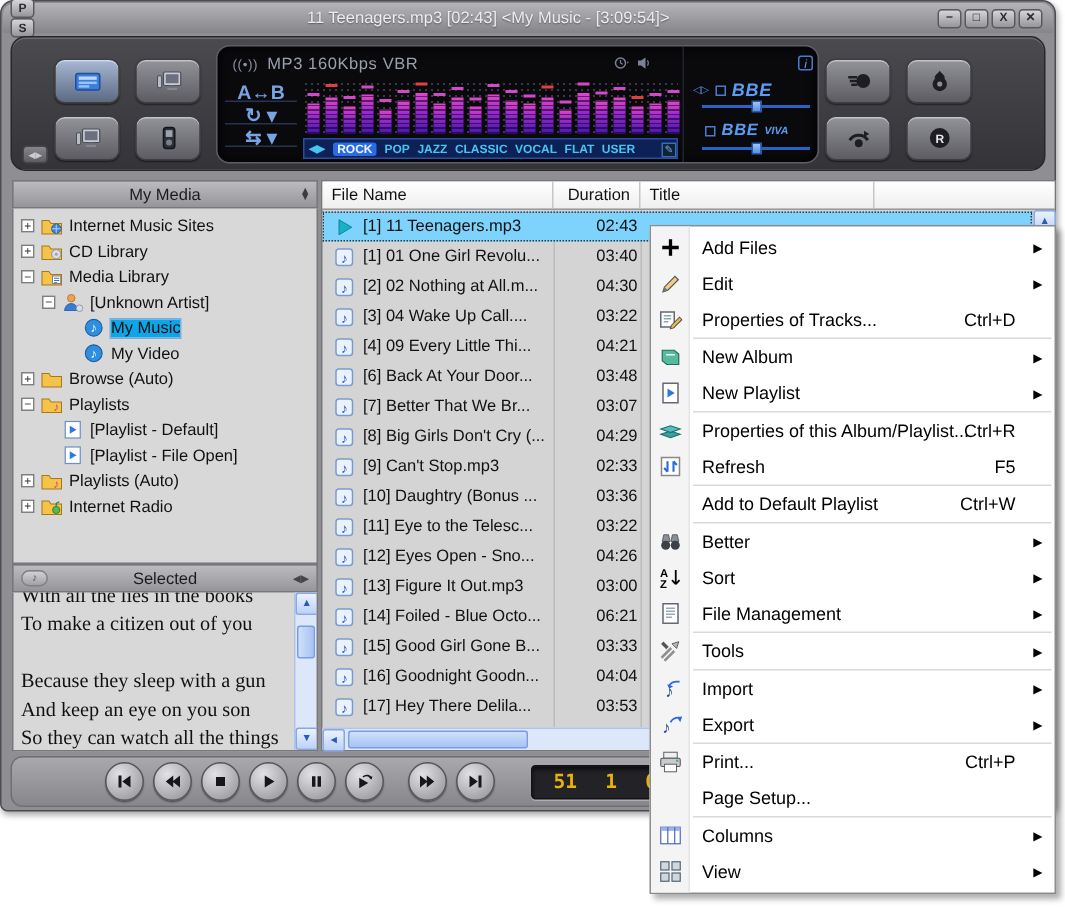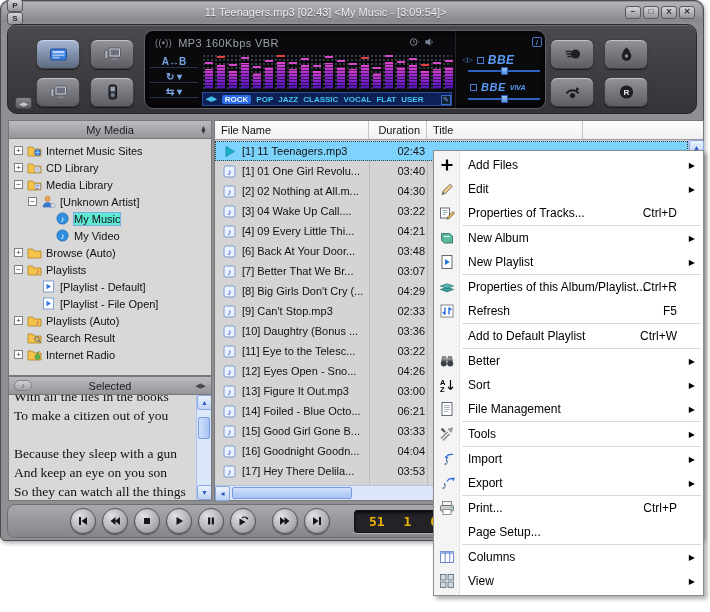--- a/index.html
+++ b/index.html
@@ -37,21 +37,21 @@
 
   
   .display { position:absolute; left:136px; top:5px; width:402px; height:79px; background:#0a0a0d;
     border:1px solid #5e5e66; border-radius:9px; box-shadow:inset 0 0 8px #000; overflow:hidden; }
   .d-top { position:absolute; left:10px; top:5px; height:14px; display:flex; align-items:center;
     color:#99a0ae; font-size:11px; letter-spacing:.4px; }
   .d-top .bcast { color:#8a90a0; font-size:9px; margin-right:6px; }
   .d-top-icons { position:absolute; left:264px; top:6px; display:flex; gap:4px; align-items:center; }
   .d-top-icons svg { width:11px; height:10px; }
   .d-side { position:absolute; left:5px; top:24px; width:48px; }
-  .d-side .sbtn { height:13px; margin-bottom:2px; color:#78a4e4; font-size:10px; font-weight:bold;
+  .d-side .sbtn { height:13px; margin-bottom:2px; color:#78a4e4; font-size:13px; font-weight:bold;
     display:flex; align-items:center; justify-content:center; border-bottom:1px solid rgba(90,130,200,.35); }
   .analyzer { position:absolute; left:57px; top:23px; width:250px; height:36px;
     background-image:radial-gradient(circle, rgba(125,135,170,.38) .9px, transparent 1px);
     background-size:4px 4px; }
   .bar { position:absolute; width:8px;
     background:repeating-linear-gradient(to top, rgba(5,5,12,.55) 0 1px, transparent 1px 3px),
                linear-gradient(to top,#4a16ae,#9126cf,#e346cd); }
   .peak { position:absolute; width:8px; height:2px; }
   .presets { position:absolute; left:57px; top:61px; width:250px; height:14px;
     background:#0e2156; border:1px solid #2c4c9e; display:flex; align-items:center;
@@ -78,21 +78,21 @@
     border:1px solid #77777c; display:flex; align-items:center; justify-content:center;
     font-size:11px; color:#1c1c20; }
   .panel-left { position:absolute; left:7px; top:119px; width:204px; height:381px; }
   .tree { position:absolute; left:0; top:19px; right:0; height:237px; background:#d8d8d8;
     border:1px solid #77777c; border-top:none; overflow:hidden; padding-top:3px; }
   .titem { height:17px; display:flex; align-items:center; font-size:11px; color:#111; }
   .titem .expander { width:9px; height:9px; border:1px solid #808080; background:#fff; color:#333;
     font-size:8px; line-height:7px; text-align:center; margin-right:4px; flex:none; }
   .titem .noexp { width:13px; flex:none; }
   .titem svg { width:15px; height:13px; margin-right:4px; flex:none; }
-  .titem .tlabel.sel { background:#5eead4; outline:1px solid #7aaede; }
+  .titem .tlabel.sel { background:#0ea5e9; outline:1px solid #7aaede; }
   .sort-ic { position:absolute; right:5px; font-size:7px; color:#3c3c40; letter-spacing:-1px; }
   .selhead { top:256px; }
   .pill { position:absolute; left:5px; width:18px; height:11px; border-radius:6px;
     background:linear-gradient(#d2d2d6,#a2a2a6); border:1px solid #808084; color:#55555a;
     font-size:7px; display:flex; align-items:center; justify-content:center; }
   .lrarrows { position:absolute; right:5px; font-size:7px; color:#44444a; }
   .lyrics { position:absolute; left:0; top:275px; right:0; bottom:0; background:#d8d8d8;
     border:1px solid #77777c; border-top:none; overflow:hidden; }
   .lyr-in { position:absolute; left:5px; top:-8px; right:17px; font-family:"Liberation Serif",serif;
     font-size:13.5px; line-height:19px; color:#111; }
@@ -423,29 +423,20 @@
         </div>
         <div class="titem" style="padding-left: 5px;">
           <span class="expander">+</span>
           <svg viewBox="0 0 15 13">
             <path d="M1 3h4.6L7 5h7v7H1z" fill="#f5c24a" stroke="#a87818" stroke-width=".7"></path>
             <text x="8.5" y="11" font-size="8" fill="#d8409c">♪</text>
           </svg>
           <span class="tlabel">Playlists (Auto)</span>
         </div>
         <div class="titem" style="padding-left: 5px;">
-          <span class="noexp"></span>
-          <svg viewBox="0 0 15 13">
-            <path d="M1 3h4.6L7 5h7v7H1z" fill="#f5c24a" stroke="#a87818" stroke-width=".7"></path>
-            <circle cx="10" cy="8" r="2.2" fill="none" stroke="#5a6a80" stroke-width="1"></circle>
-            <path d="M11.6 9.6l2 2" stroke="#5a6a80" stroke-width="1.1"></path>
-          </svg>
-          <span class="tlabel">Search Result</span>
-        </div>
-        <div class="titem" style="padding-left: 5px;">
           <span class="expander">+</span>
           <svg viewBox="0 0 15 13">
             <path d="M1 3h4.6L7 5h7v7H1z" fill="#f5c24a" stroke="#a87818" stroke-width=".7"></path>
             <circle cx="10.5" cy="9" r="2.4" fill="#58b858" stroke="#2a7a2a" stroke-width=".6"></circle>
             <path d="M10.5 6.5V4.5l2-1" stroke="#2a7a2a" stroke-width=".8" fill="none"></path>
           </svg>
           <span class="tlabel">Internet Radio</span>
         </div>
       </div>
     <div class="phead selhead">

